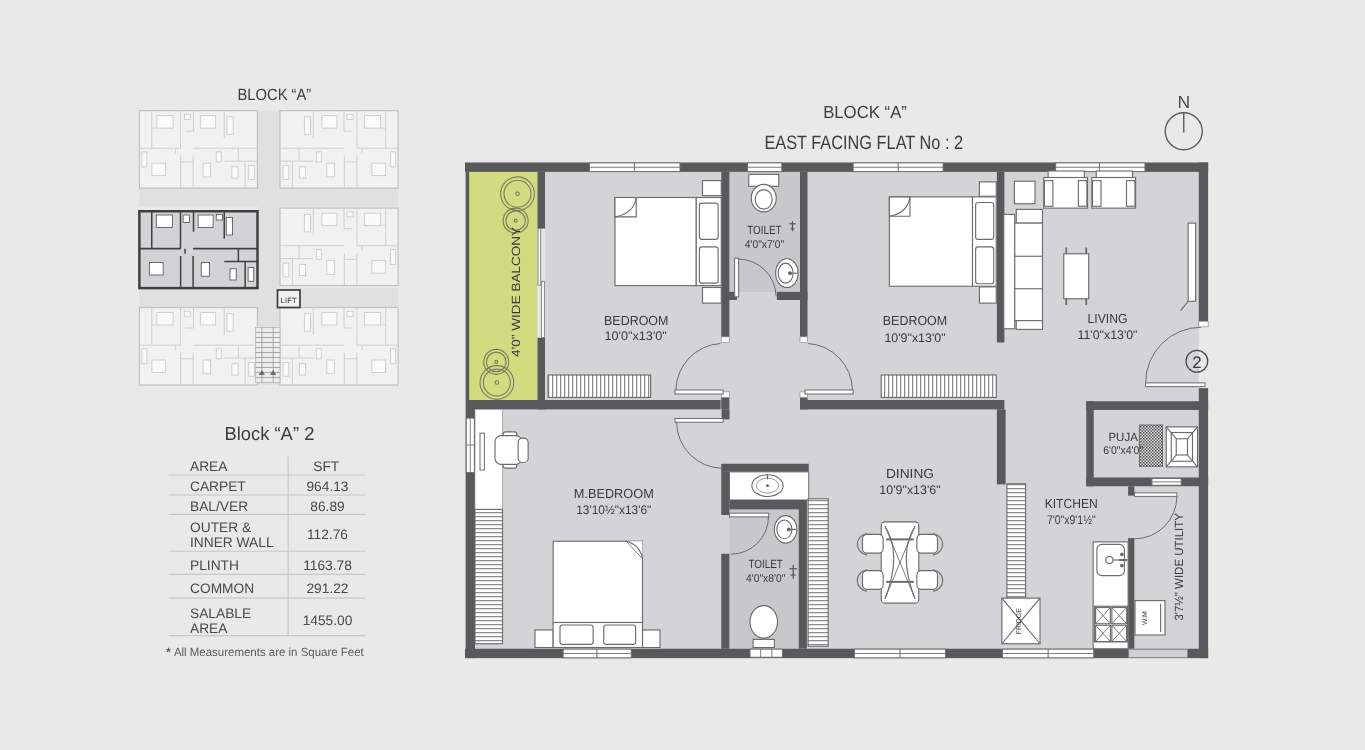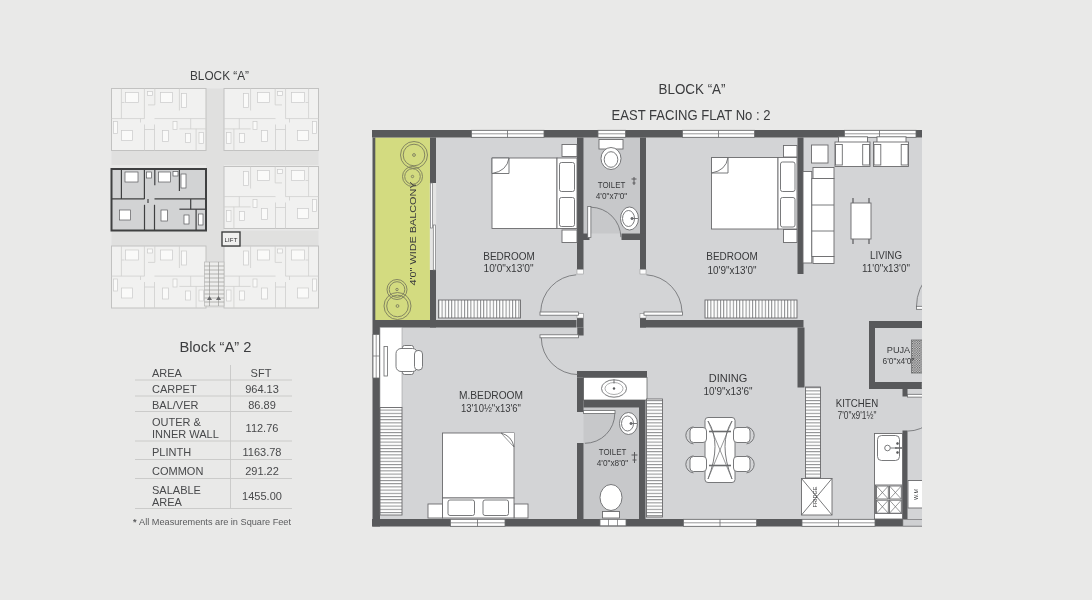--- a/index.html
+++ b/index.html
@@ -1,17 +1,17 @@
 <!DOCTYPE html>
 <html><head>
 <meta charset="utf-8">
 <style>
 html,body{margin:0;padding:0;background:#e9e9e8;}
 *{font-family:"Liberation Sans",sans-serif;}
-.wrap{position:relative;width:922px;height:600px;overflow:hidden;text-align:right;}
+.wrap{position:relative;width:1092px;height:600px;overflow:hidden;text-align:right;}
 </style>
 </head>
 <body>
 <div class="wrap">
 <svg width="1092" height="600" viewBox="0 0 1092 600" xmlns="http://www.w3.org/2000/svg">
 <defs>
 <pattern id="vhatch" width="3.2" height="8" patternUnits="userSpaceOnUse">
   <rect width="3.2" height="8" fill="#ffffff"></rect>
   <rect x="0" width="1" height="8" fill="#8a8b8d"></rect>
 </pattern>

